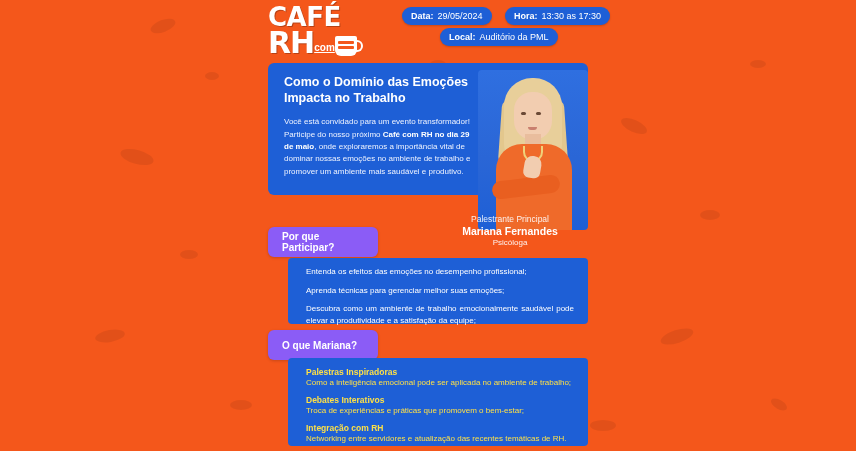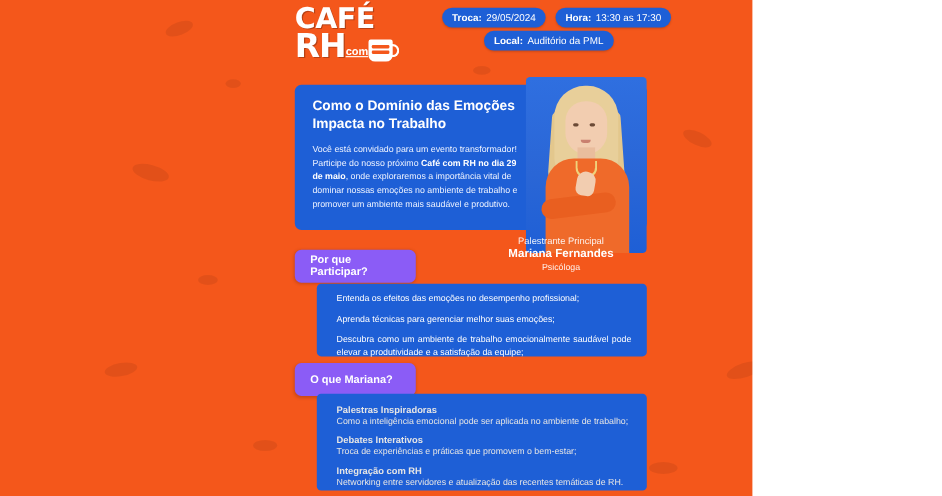--- a/index.html
+++ b/index.html
@@ -4,21 +4,21 @@
 <style>
   * { box-sizing: border-box; margin: 0; padding: 0; }
   html, body {
     width: 856px; height: 451px;
     overflow: hidden;
     background: #ffffff;
     font-family: "Liberation Sans", sans-serif;
   }
   #poster {
     position: relative;
-    width: 684px; height: 451px;
+    width: 856px; height: 451px;
     background: #f4571b;
     overflow: hidden;
   }
   
   .blob {
     position: absolute;
     background: rgba(0,0,0,0.07);
     border-radius: 50%;
     pointer-events: none;
   }
@@ -112,21 +112,21 @@
   }
   .pill b { font-weight: 700; }
   .pill .sep { display: inline-block; width: 4px; }
   .pill-data { left: 402px; top: 7px; }
   .pill-hora { left: 505px; top: 7px; }
   .pill-local { left: 440px; top: 28px; }
 
   
   .hero-card {
     position: absolute;
-    left: 268px; top: 77px;
+    left: 268px; top: 63px;
     width: 320px; height: 132px;
     background: #1e5fd6;
     border-radius: 6px 6px 6px 6px;
     padding: 12px 14px 10px 16px;
     color: #ffffff;
   }
   .hero-title {
     font-size: 12.5px;
     font-weight: 700;
     line-height: 1.25;
@@ -289,21 +289,21 @@
   .bullet:last-child { margin-bottom: 0; }
 
   
   .expect-card {
     position: absolute;
     left: 288px; top: 358px;
     width: 300px; height: 88px;
     background: #1e5fd6;
     border-radius: 4px;
     padding: 9px 14px 6px 18px;
-    color: #e5e5e5;
+    color: #fde047;
   }
   .exp-item { margin-bottom: 6px; }
   .exp-item:last-child { margin-bottom: 0; }
   .exp-h {
     font-size: 8.5px;
     font-weight: 700;
     line-height: 1.3;
   }
   .exp-p {
     font-size: 8px;
@@ -334,21 +334,21 @@
   <div class="logo">
     <div class="logo-cafe">CAFÉ</div>
     <div class="logo-row2">
       <span class="logo-rh">RH</span>
       <span class="logo-com">com</span>
       <span class="logo-cup"></span>
     </div>
   </div>
 
   <div class="pill pill-data">
-    <b>Troca:</b>
+    <b>Data:</b>
       <span class="sep"></span>
       <span>29/05/2024</span>
   </div>
   <div class="pill pill-hora">
     <b>Hora:</b>
       <span class="sep"></span>
       <span>13:30 as 17:30</span>
   </div>
   <div class="pill pill-local">
     <b>Local:</b>

